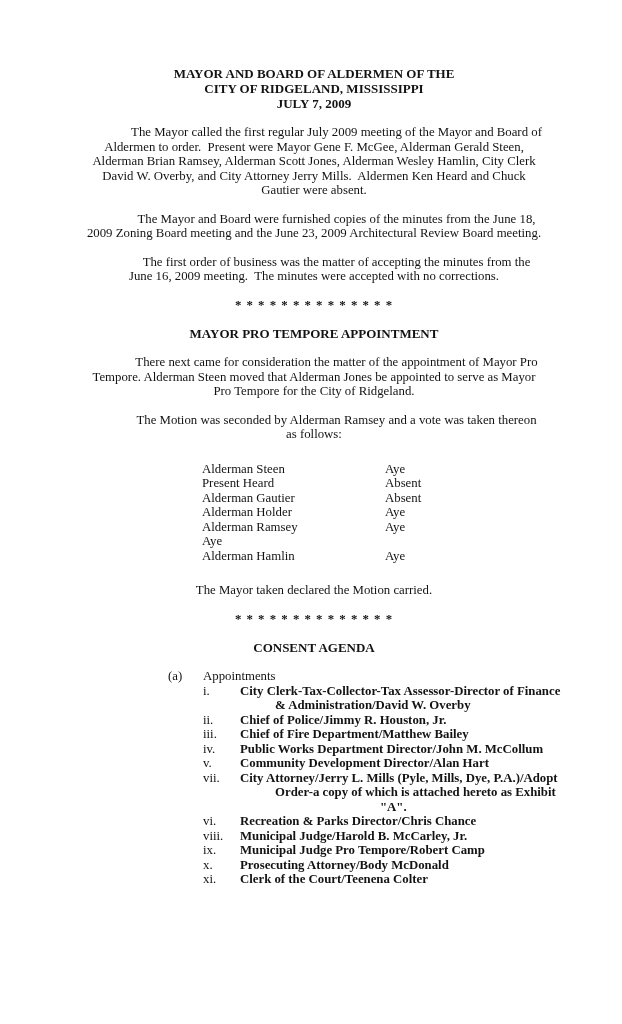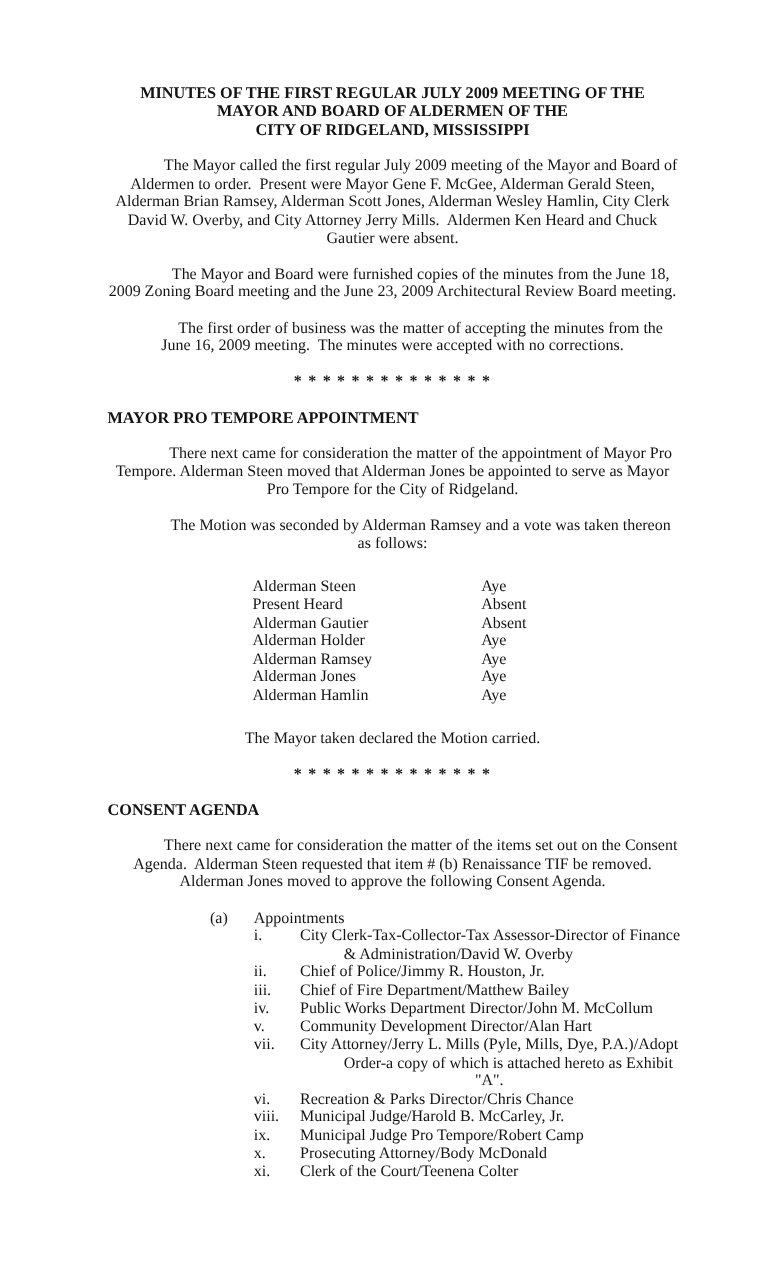--- a/index.html
+++ b/index.html
@@ -29,48 +29,48 @@
     text-align: center;
   }
   .indent { text-indent: 45px; }
   .separator {
     text-align: center;
     font-weight: bold;
     margin-top: 14px;
     letter-spacing: 1px;
   }
   .heading {
-    text-align: left;
+    text-align: center;
     font-weight: bold;
     font-size: 13px;
     line-height: 15px;
     margin: 14px 0 0 0;
   }
   .votes { margin: 20px 0 0 116px; }
   .vote-row { display: flex; white-space: nowrap; }
   .vote-name { width: 183px; flex-shrink: 0; }
   .consent-list { margin: 14px 0 0 82px; }
   .group-row { display: flex; white-space: nowrap; }
   .group-label { width: 35px; flex-shrink: 0; }
   .agenda-item { display: flex; margin-left: 35px; }
   .roman { width: 37px; flex-shrink: 0; }
   .item-lines { }
-  .item-lines .line { display: block; white-space: nowrap; }
+  .item-lines .line { display: block; white-space: nowrap; font-weight: bold; }
   .item-lines .cont1 { margin-left: 35px; }
   .item-lines .cont2 { margin-left: 140px; }
 </style>
 </head>
 <body>
 
 <div class="page">
 
   <header class="title-block">
-    <div>MINUTES OF THE FIRST REGULAR JULY 2009 MEETING OF THE</div>
     <div>MAYOR AND BOARD OF ALDERMEN OF THE</div>
     <div>CITY OF RIDGELAND, MISSISSIPPI</div>
+    <div>JULY 7, 2009</div>
   </header>
 
   <p class="para indent">The Mayor called the first regular July 2009 meeting of the Mayor and Board of Aldermen to order.  Present were Mayor Gene F. McGee, Alderman Gerald Steen, Alderman Brian Ramsey, Alderman Scott Jones, Alderman Wesley Hamlin, City Clerk David W. Overby, and City Attorney Jerry Mills.  Aldermen Ken Heard and Chuck Gautier were absent.</p>
 
   <p class="para indent">The Mayor and Board were furnished copies of the minutes from the June 18, 2009 Zoning Board meeting and the June 23, 2009 Architectural Review Board meeting.</p>
 
   <p class="para indent">The first order of business was the matter of accepting the minutes from the June 16, 2009 meeting.  The minutes were accepted with no corrections.</p>
 
   <div class="separator">* * * * * * * * * * * * * *</div>
 
@@ -95,36 +95,34 @@
     </div>
     <div class="vote-row">
       <span class="vote-name">Alderman Holder</span>
       <span class="vote-val">Aye</span>
     </div>
     <div class="vote-row">
       <span class="vote-name">Alderman Ramsey</span>
       <span class="vote-val">Aye</span>
     </div>
     <div class="vote-row">
-      <span class="vote-name">Alderman Jones</span>
       <span class="vote-val">Aye</span>
     </div>
     <div class="vote-row">
       <span class="vote-name">Alderman Hamlin</span>
       <span class="vote-val">Aye</span>
     </div>
   </div>
 
   <p class="para" style="margin-top:20px">The Mayor taken declared the Motion carried.</p>
 
   <div class="separator">* * * * * * * * * * * * * *</div>
 
   <h2 class="heading">CONSENT AGENDA</h2>
 
-  <p class="para indent">There next came for consideration the matter of the items set out on the Consent Agenda.  Alderman Steen requested that item # (b) Renaissance TIF be removed. Alderman Jones moved to approve the following Consent Agenda.</p>
 
   <div class="consent-list">
     <div class="group-row">
       <span class="group-label">(a)</span>
       <span class="group-title">Appointments</span>
     </div>
 
     <div class="agenda-item">
       <span class="roman">i.</span>
       <span class="item-lines">

